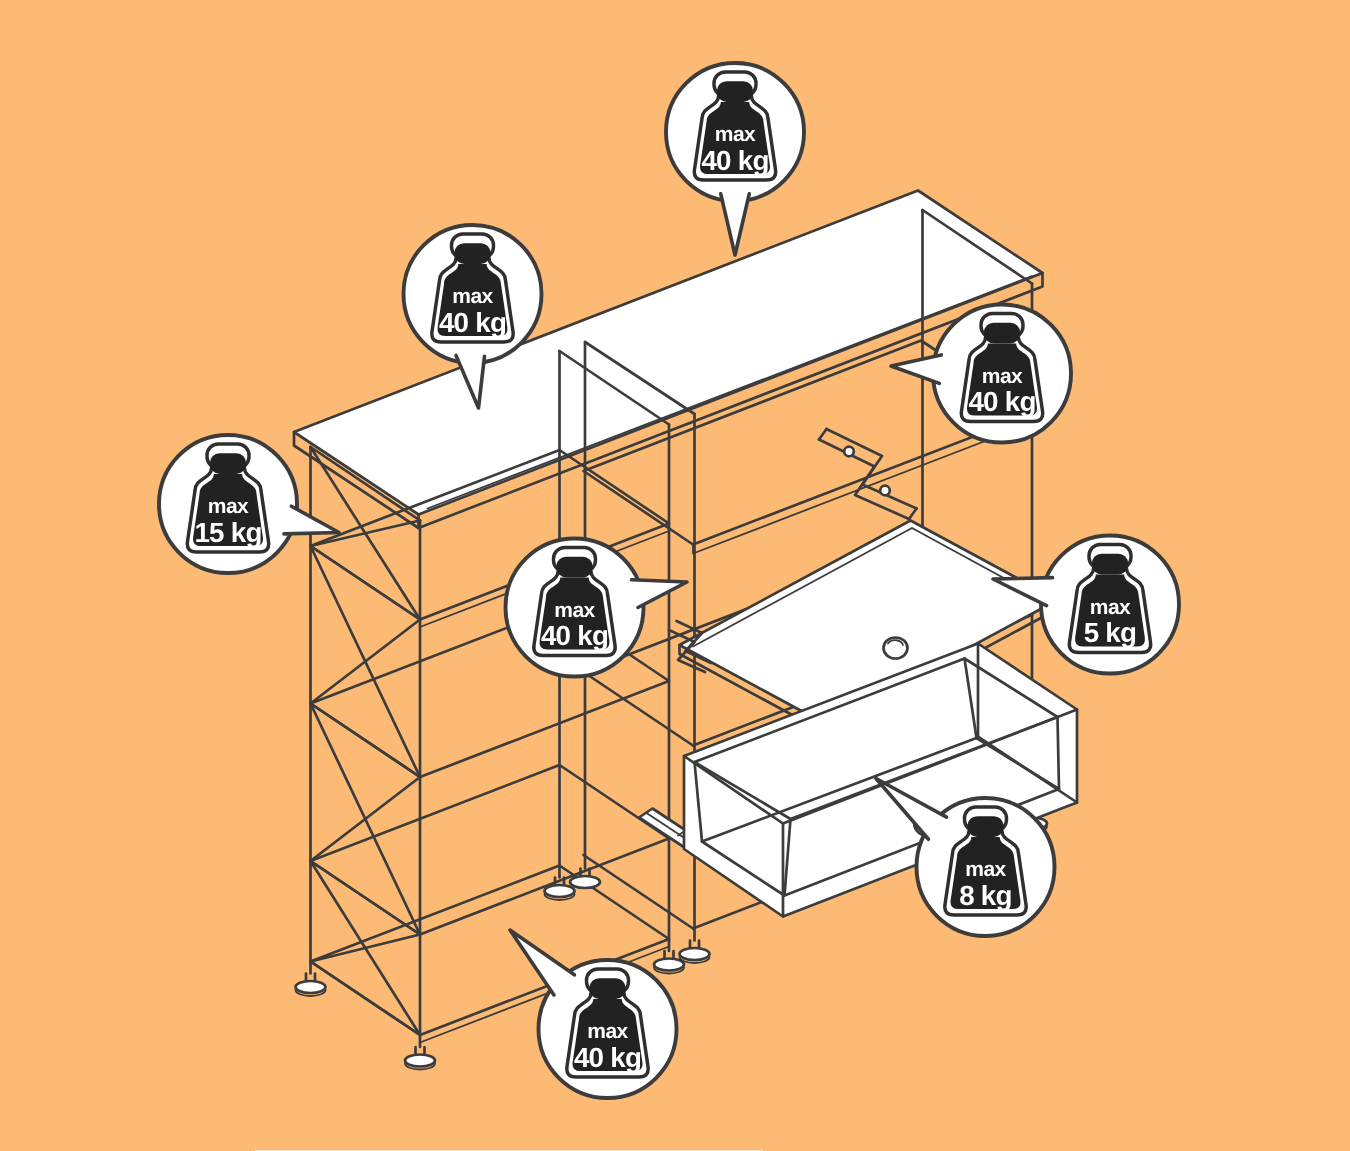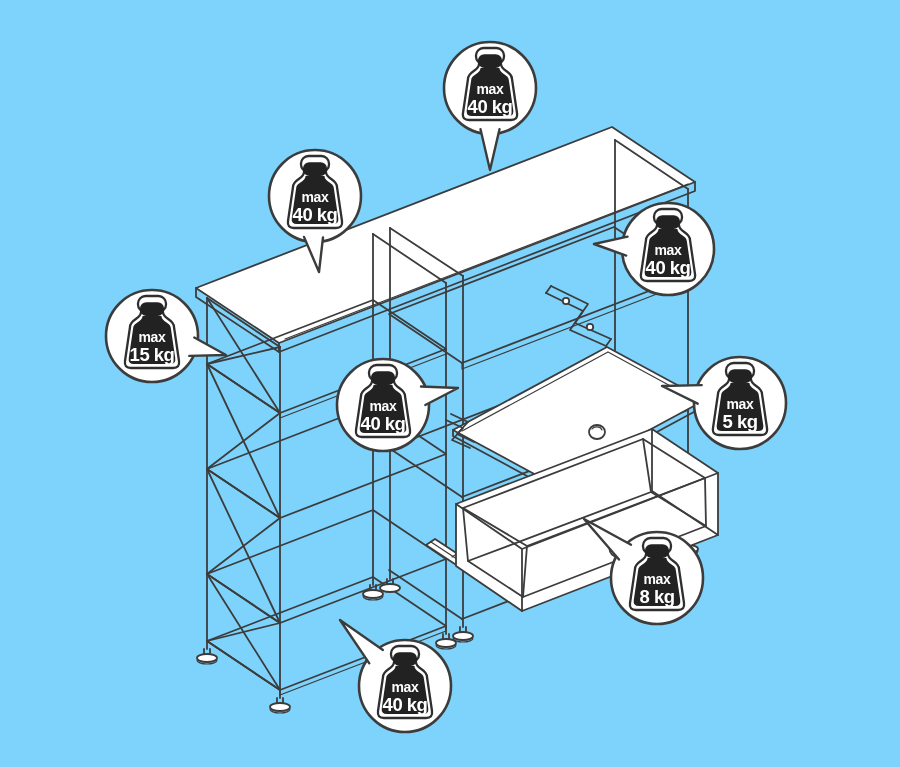--- a/index.html
+++ b/index.html
@@ -8,21 +8,21 @@
     background: #ffffff;
     width: 900px;
     height: 767px;
     overflow: hidden;
     font-family: "Liberation Sans", sans-serif;
   }
   #stage {
     position: relative;
     width: 900px;
     height: 767px;
-    background: #7dd3fc;
+    background: #fdba74;
   }
   svg { display: block; }
   .ln {
     fill: none;
     stroke: #3c3c3c;
     stroke-width: 1.8;
     stroke-linecap: round;
     stroke-linejoin: round;
   }
   .thin {

